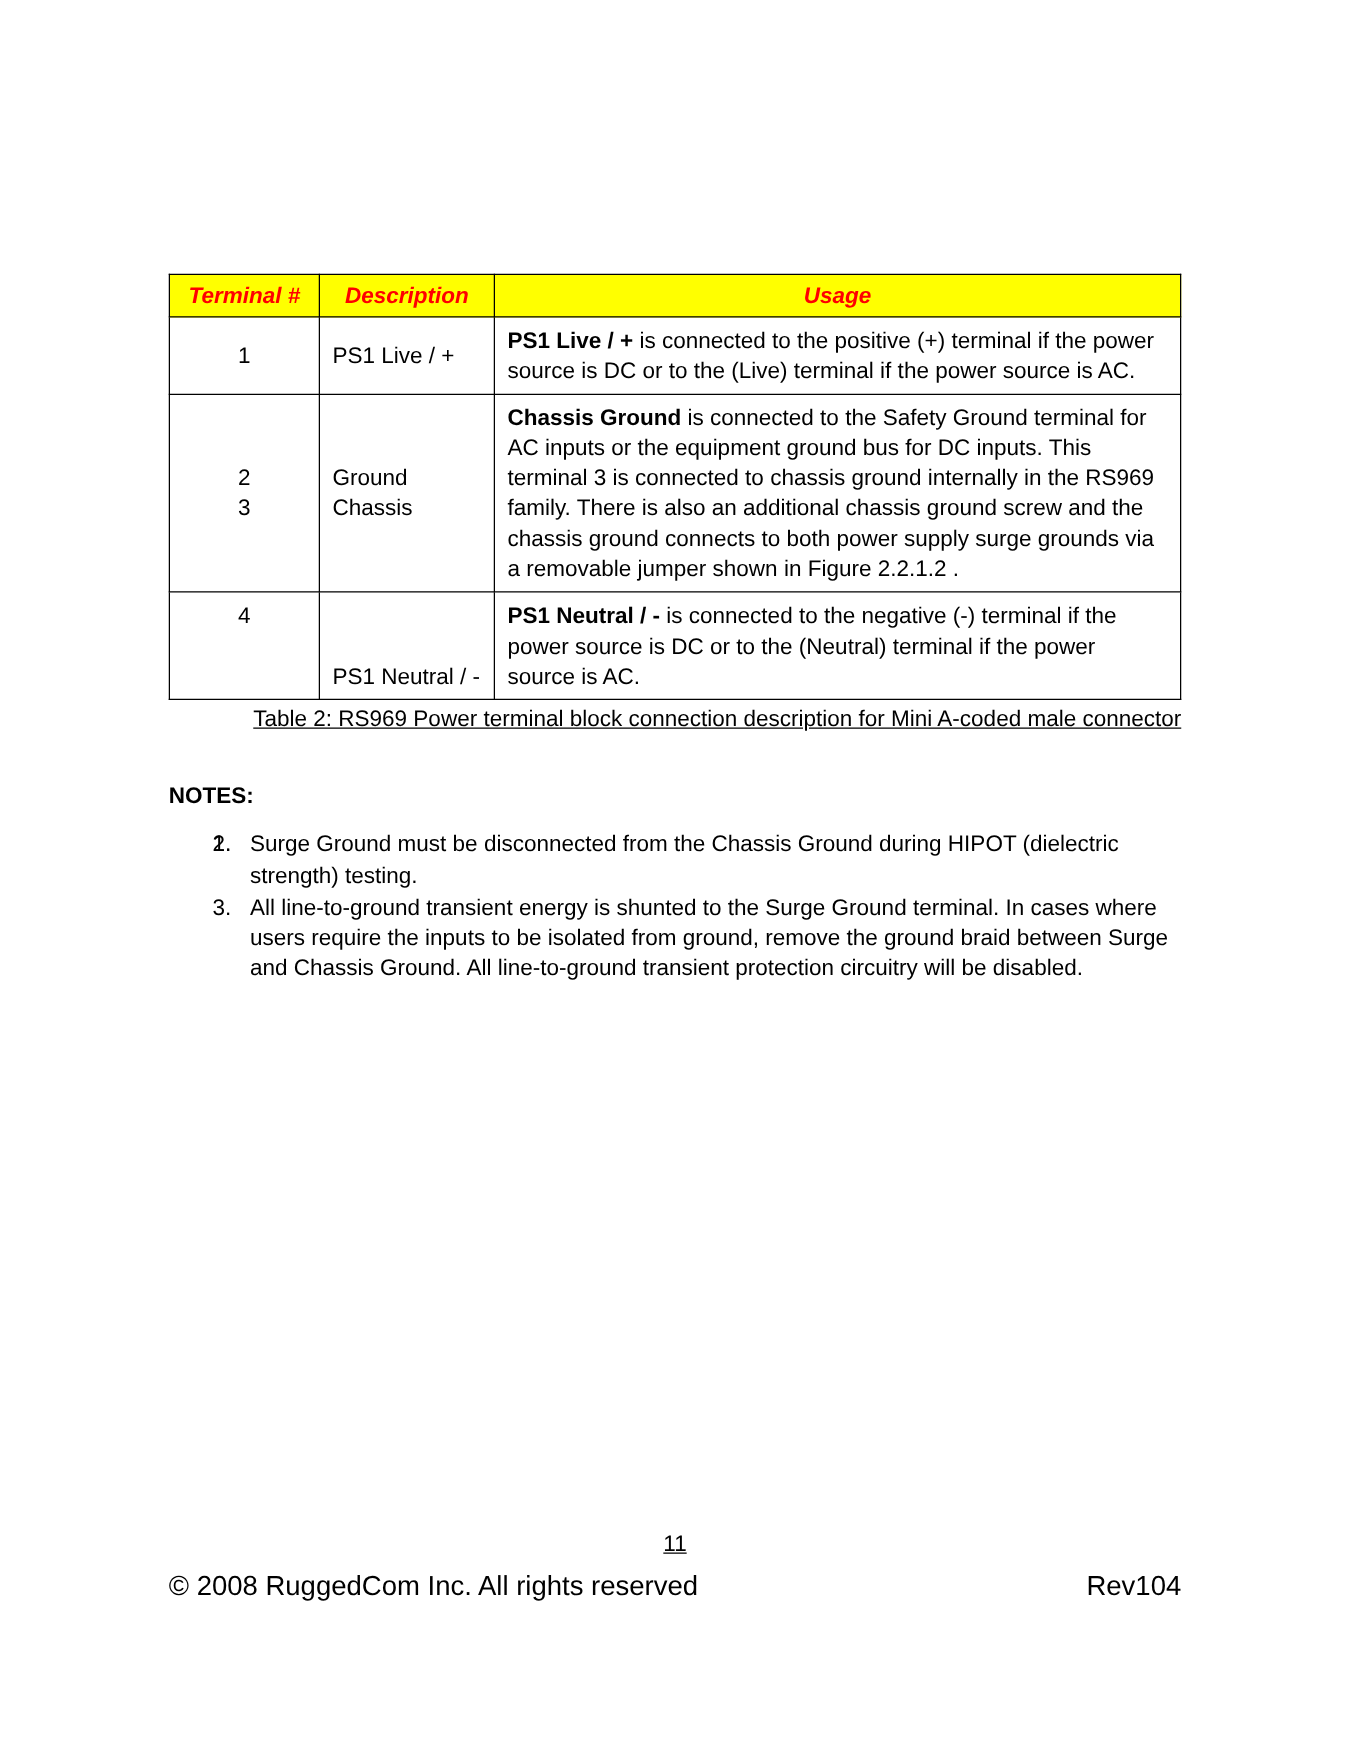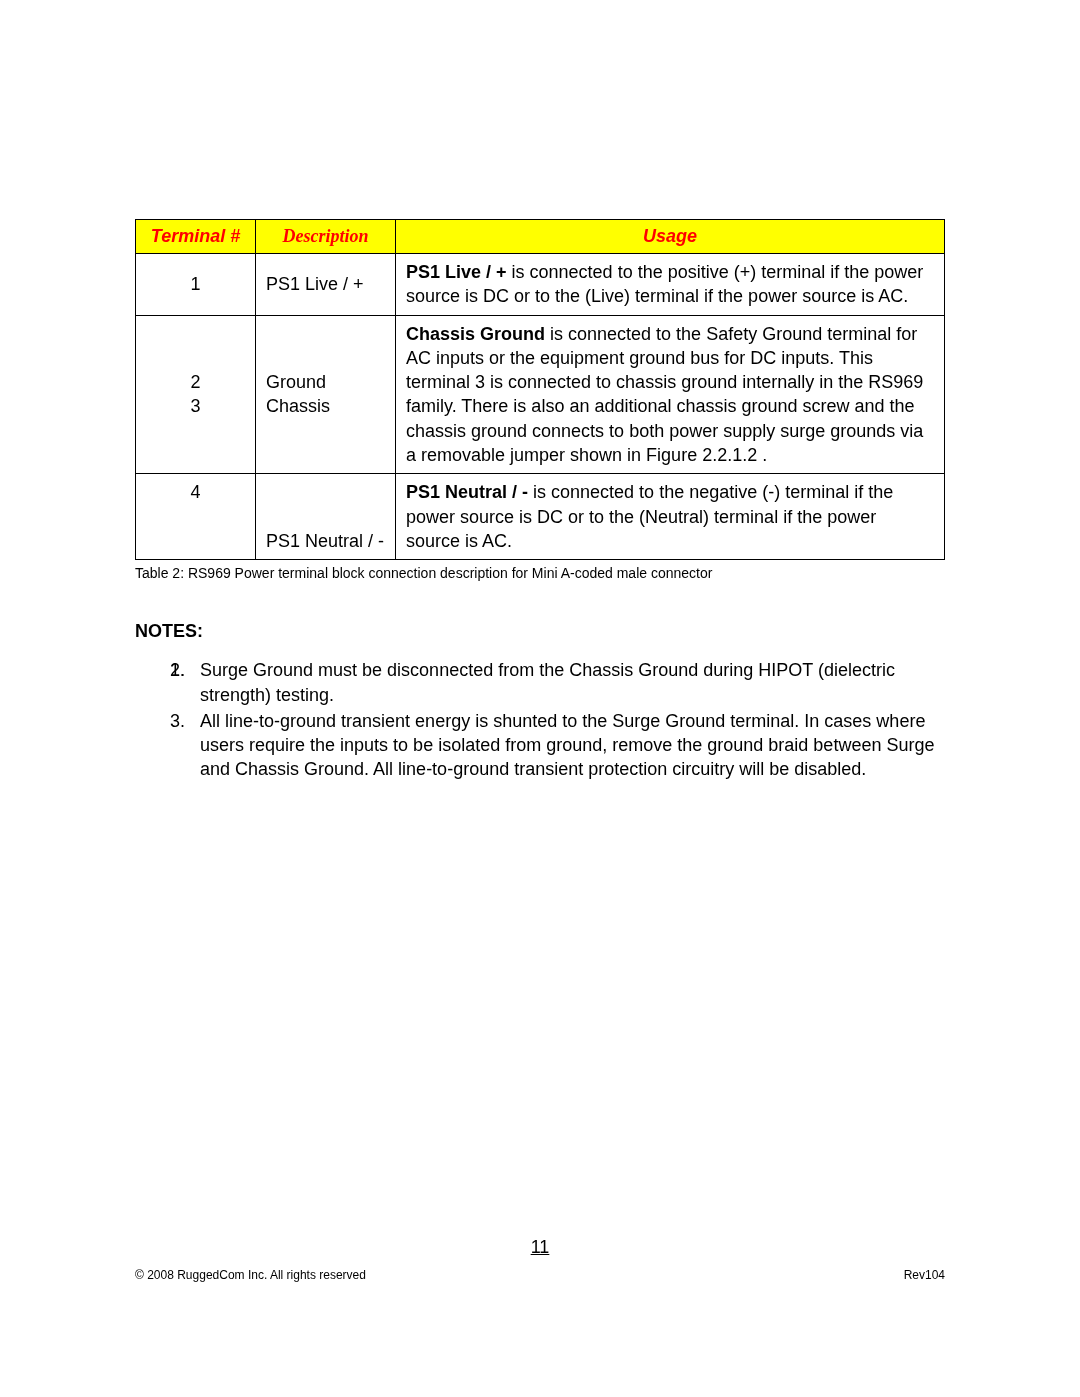--- a/index.html
+++ b/index.html
@@ -44,29 +44,29 @@
       line-height: 1.35;
     }
     td.center {
       text-align: center;
     }
     .col-terminal {
       width: 120px;
     }
     .col-description {
       width: 140px;
-      font-family: Liberation Serif, serif;
     }
     .col-usage {
       width: auto;
     }
     .table-caption {
-      text-align: left;
-      font-size: 14px;
+      text-align: right;
+      font-size: 18px;
       margin: 5px 0 30px 0;
+      text-decoration: underline;
     }
     .notes-section {
       margin-top: 40px;
     }
     .notes-heading {
       font-weight: bold;
       font-size: 18px;
       margin-bottom: 16px;
     }
     .notes-list {
@@ -93,21 +93,21 @@
       font-size: 18px;
     }
     .footer-page {
       margin-bottom: 10px;
       text-decoration: underline;
     }
     .footer-line {
       display: flex;
       justify-content: space-between;
       padding: 0 135px;
-      font-size: 12px;
+      font-size: 22px;
     }
     .italic {
     }
     .bold {
       font-weight: bold;
     }
   </style>
 </head>
 <body>
 

